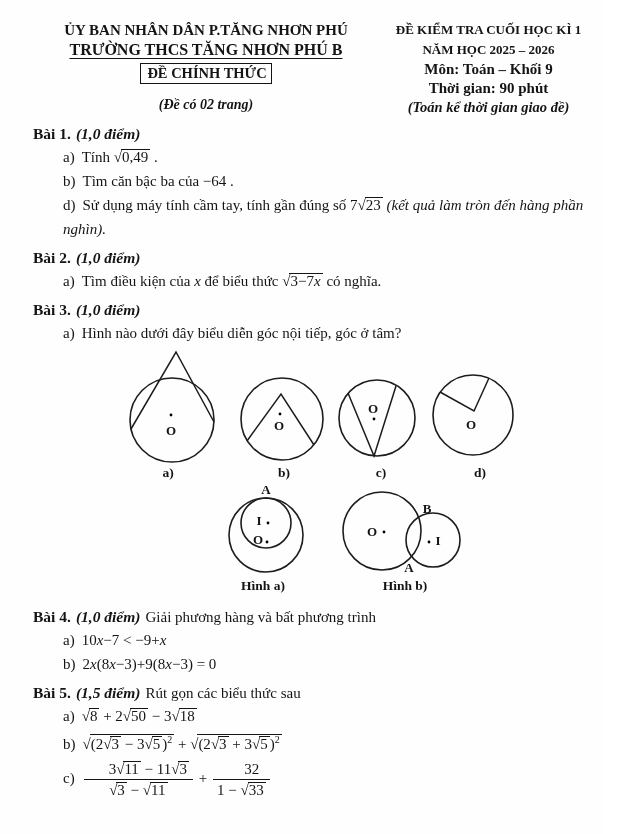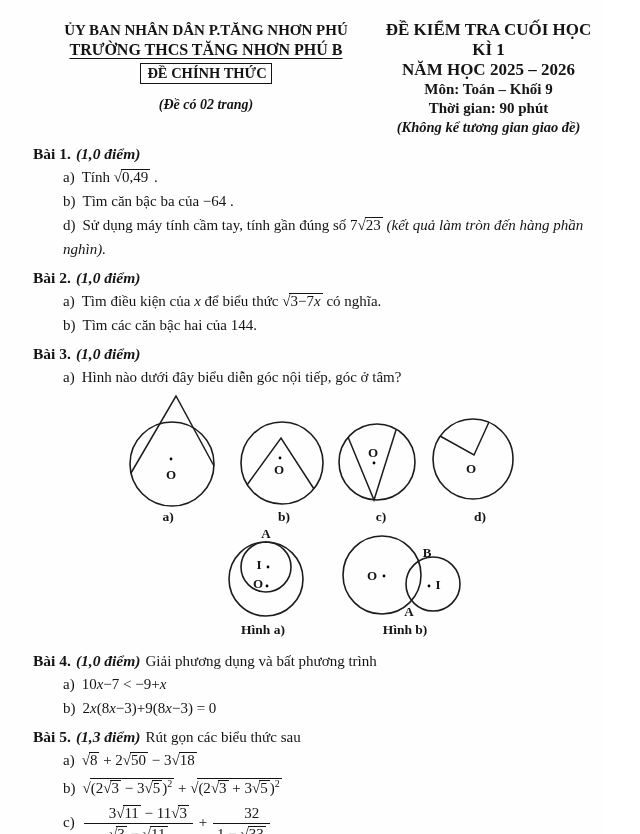--- a/index.html
+++ b/index.html
@@ -11,21 +11,21 @@
   }
   
   .hdr { display:flex; }
   .hdr-left { width:346px; text-align:center; }
   .hdr-right { flex:1; text-align:center; }
   .hl1 { font-weight:bold; font-size:15px; line-height:20px; }
   .hl2 { font-weight:bold; font-size:16px; line-height:20px; text-decoration:underline; text-underline-offset:3px; }
   .boxwrap { margin-top:3px; }
   .box { display:inline-block; border:1.7px solid #141414; font-weight:bold; font-size:14.5px; padding:0 4px 1px 6px; line-height:18px; }
   .hl4 { font-weight:bold; font-style:italic; font-size:14px; line-height:20px; margin-top:11px; }
-  .hr1 { font-weight:bold; font-size:17px; line-height:20px; }
+  .hr1 { font-weight:bold; font-size:13px; line-height:20px; }
   .hr3 { font-weight:bold; font-size:15px; line-height:19px; }
   .hr5 { font-weight:600; font-style:italic; font-size:14.5px; line-height:19px; }
   
   .bai { font-weight:bold; font-size:15.5px; line-height:22px; margin-top:6px; }
   .pts { font-style:italic; margin-left:5px; }
   .intro { font-weight:normal; font-size:15px; margin-left:5px; }
   .item { padding-left:30px; line-height:24px; }
   .item.tall { margin-top:4px; }
   .ilab { margin-right:7px; }
   
@@ -55,38 +55,37 @@
       <div class="boxwrap">
         <span class="box">ĐỀ CHÍNH THỨC</span>
       </div>
       <div class="hl4">(Đề có 02 trang)</div>
     </div>
     <div class="hdr-right">
       <div class="hr1">ĐỀ KIỂM TRA CUỐI HỌC KÌ 1</div>
       <div class="hr1">NĂM HỌC 2025 – 2026</div>
       <div class="hr3">Môn: Toán – Khối 9</div>
       <div class="hr3">Thời gian: 90 phút</div>
-      <div class="hr5">(Không kể tương gian giao đề)</div>
+      <div class="hr5">(Toán kể thời gian giao đề)</div>
     </div>
   </header>
 
   <main>
 
     <div class="bai">
       <span>Bài 1.</span><span class="pts">(1,0 điểm)</span>
     </div>
     <div class="item"><span class="ilab">a)</span><span>Tính <span class="sqrt"><span class="rad">√</span><span class="vinc">0,49</span></span> .</span></div>
     <div class="item"><span class="ilab">b)</span><span>Tìm căn bậc ba của −64 .</span></div>
     <div class="item"><span class="ilab">d)</span><span>Sử dụng máy tính cầm tay, tính gần đúng số 7<span class="sqrt"><span class="rad">√</span><span class="vinc">23</span></span>  <i>(kết quả làm tròn đến hàng phần nghìn).</i></span></div>
 
     <div class="bai">
       <span>Bài 2.</span><span class="pts">(1,0 điểm)</span>
     </div>
     <div class="item"><span class="ilab">a)</span><span>Tìm điều kiện của <i>x</i> để biểu thức <span class="sqrt"><span class="rad">√</span><span class="vinc">3−7<i>x</i></span></span> có nghĩa.</span></div>
-    <div class="item"><span class="ilab">b)</span><span>Tìm các căn bậc hai của 144.</span></div>
 
     <div class="bai">
       <span>Bài 3.</span><span class="pts">(1,0 điểm)</span>
     </div>
     <div class="item"><span class="ilab">a)</span><span>Hình nào dưới đây biểu diễn góc nội tiếp, góc ở tâm?</span></div>
 
     <svg class="fig" width="640" height="138" viewBox="0 0 640 138">
       <g>
         <circle class="stroke" cx="172" cy="75" r="42"></circle>
         <path class="thin" d="M131,84 L176,7 L214,77"></path>
@@ -135,26 +134,26 @@
         <text x="409" y="89" text-anchor="middle">A</text>
         <text x="372" y="53" text-anchor="middle">O</text>
         <circle cx="384" cy="49" r="1.4"></circle>
         <text x="438" y="62" text-anchor="middle">I</text>
         <circle cx="429" cy="59" r="1.4"></circle>
         <text class="cap" x="405" y="107" text-anchor="middle">Hình b)</text>
       </g>
     </svg>
 
     <div class="bai" style="margin-top:9px">
-      <span>Bài 4.</span><span class="pts">(1,0 điểm)</span><span class="intro">Giải phương dụng và bất phương trình</span>
+      <span>Bài 4.</span><span class="pts">(1,0 điểm)</span><span class="intro">Giải phương hàng và bất phương trình</span>
     </div>
     <div class="item"><span class="ilab">a)</span><span>10<i>x</i>−7 &lt; −9+<i>x</i></span></div>
     <div class="item"><span class="ilab">b)</span><span>2<i>x</i>(8<i>x</i>−3)+9(8<i>x</i>−3) = 0</span></div>
 
     <div class="bai">
-      <span>Bài 5.</span><span class="pts">(1,3 điểm)</span><span class="intro">Rút gọn các biểu thức sau</span>
+      <span>Bài 5.</span><span class="pts">(1,5 điểm)</span><span class="intro">Rút gọn các biểu thức sau</span>
     </div>
     <div class="item"><span class="ilab">a)</span><span><span class="sqrt"><span class="rad">√</span><span class="vinc">8</span></span> + 2<span class="sqrt"><span class="rad">√</span><span class="vinc">50</span></span> − 3<span class="sqrt"><span class="rad">√</span><span class="vinc">18</span></span></span></div>
     <div class="item tall"><span class="ilab">b)</span><span><span class="sqrt"><span class="rad">√</span><span class="vinc">(2<span class="sqrt"><span class="rad">√</span><span class="vinc">3</span></span> − 3<span class="sqrt"><span class="rad">√</span><span class="vinc">5</span></span>)<sup>2</sup></span></span> + <span class="sqrt"><span class="rad">√</span><span class="vinc">(2<span class="sqrt"><span class="rad">√</span><span class="vinc">3</span></span> + 3<span class="sqrt"><span class="rad">√</span><span class="vinc">5</span></span>)<sup>2</sup></span></span></span></div>
     <div class="item tall"><span class="ilab">c)</span><span><span class="frac"><span class="num">3<span class="sqrt"><span class="rad">√</span><span class="vinc">11</span></span> − 11<span class="sqrt"><span class="rad">√</span><span class="vinc">3</span></span></span><span class="den"><span class="sqrt"><span class="rad">√</span><span class="vinc">3</span></span> − <span class="sqrt"><span class="rad">√</span><span class="vinc">11</span></span></span></span> + <span class="frac"><span class="num">32</span><span class="den">1 − <span class="sqrt"><span class="rad">√</span><span class="vinc">33</span></span></span></span></span></div>
 
   </main>
 </div>
 
 </body></html>

